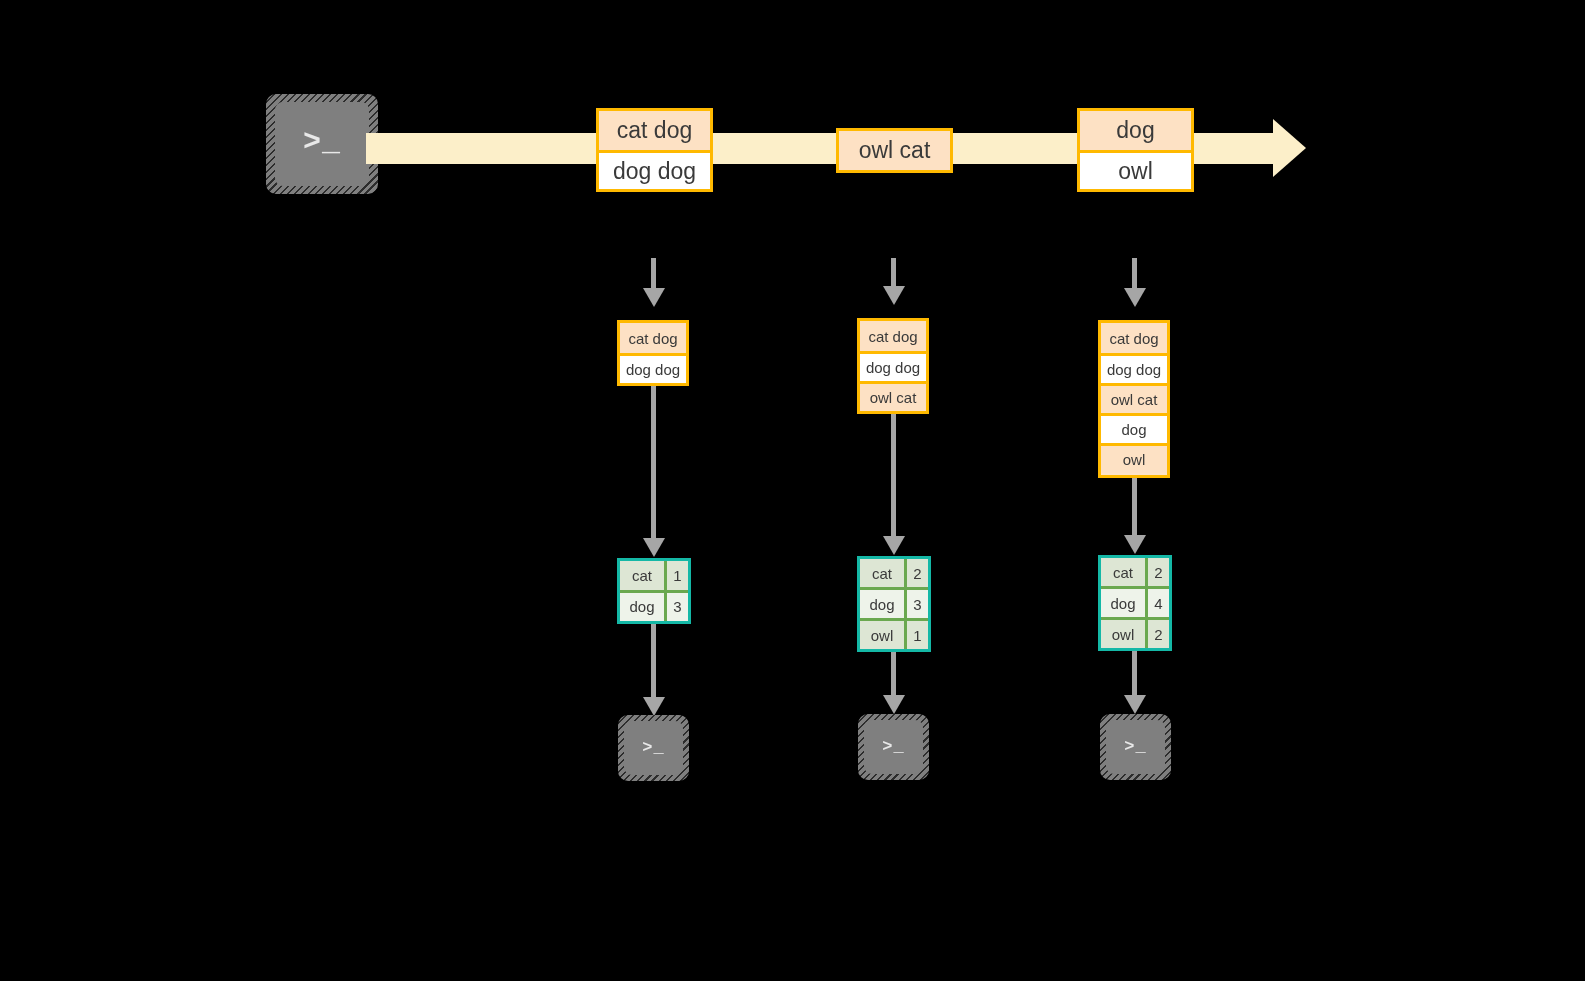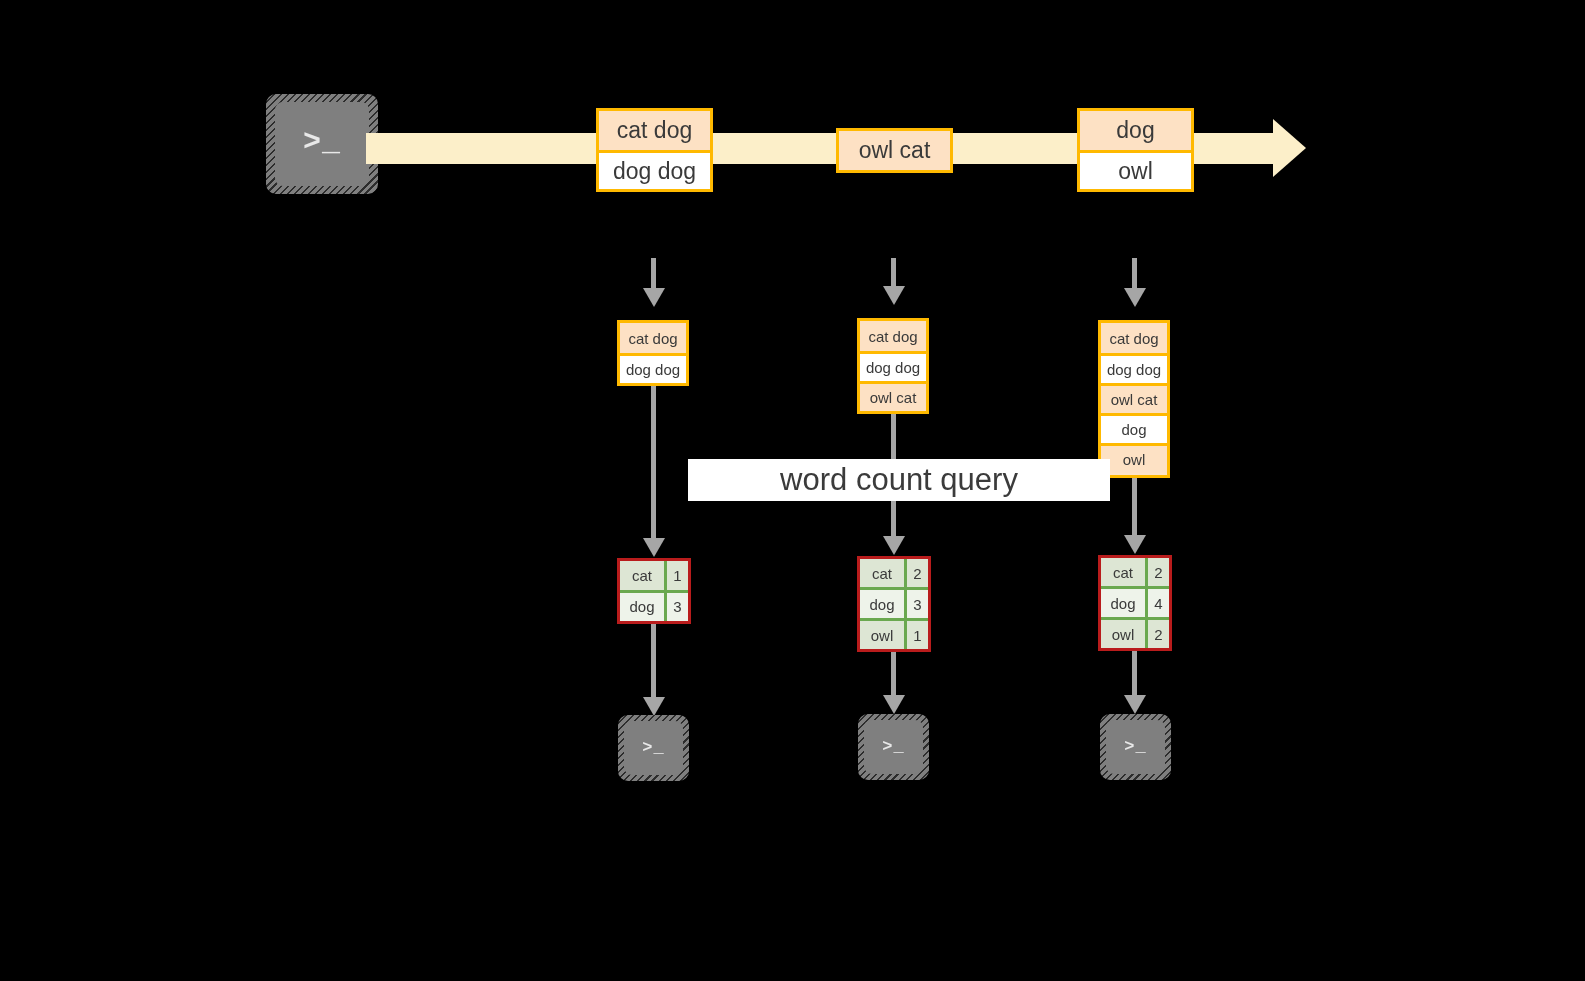--- a/index.html
+++ b/index.html
@@ -93,21 +93,21 @@
   .obox.top { }
   .obox.top .ocell { height: 39px; font-size: 23px; }
 
   
   .obox.small .ocell { height: 30px; font-size: 15px; }
 
   
   .gbox {
     position: absolute;
     box-sizing: border-box;
-    border: 3px solid #b91c1c;
+    border: 3px solid #14b8a6;
     background: #dbe6d3;
     display: flex;
     flex-direction: column;
   }
   .grow {
     display: flex;
     height: 30px;
   }
   .grow.sep { border-top: 3px solid #6aa84f; }
   .gcell {
@@ -282,17 +282,14 @@
 
   <div class="vline" style="left:1132px; top:651px; height:44px;"></div>
   <div class="vhead" style="left:1124px; top:695px;"></div>
 
   <div class="term" style="left:1100px; top:714px; width:71px; height:66px;">
     <div class="term-inner" style="left:6px; top:6px; right:6px; bottom:6px;">
       <span class="term-glyph" style="font-size:17px;">&gt;_</span>
     </div>
   </div>
 
-  <div class="wlabel" style="left:688px; top:459px; width:422px; height:42px;">
-    <span>word count query</span>
-  </div>
 
 </div>
 
 </body></html>

